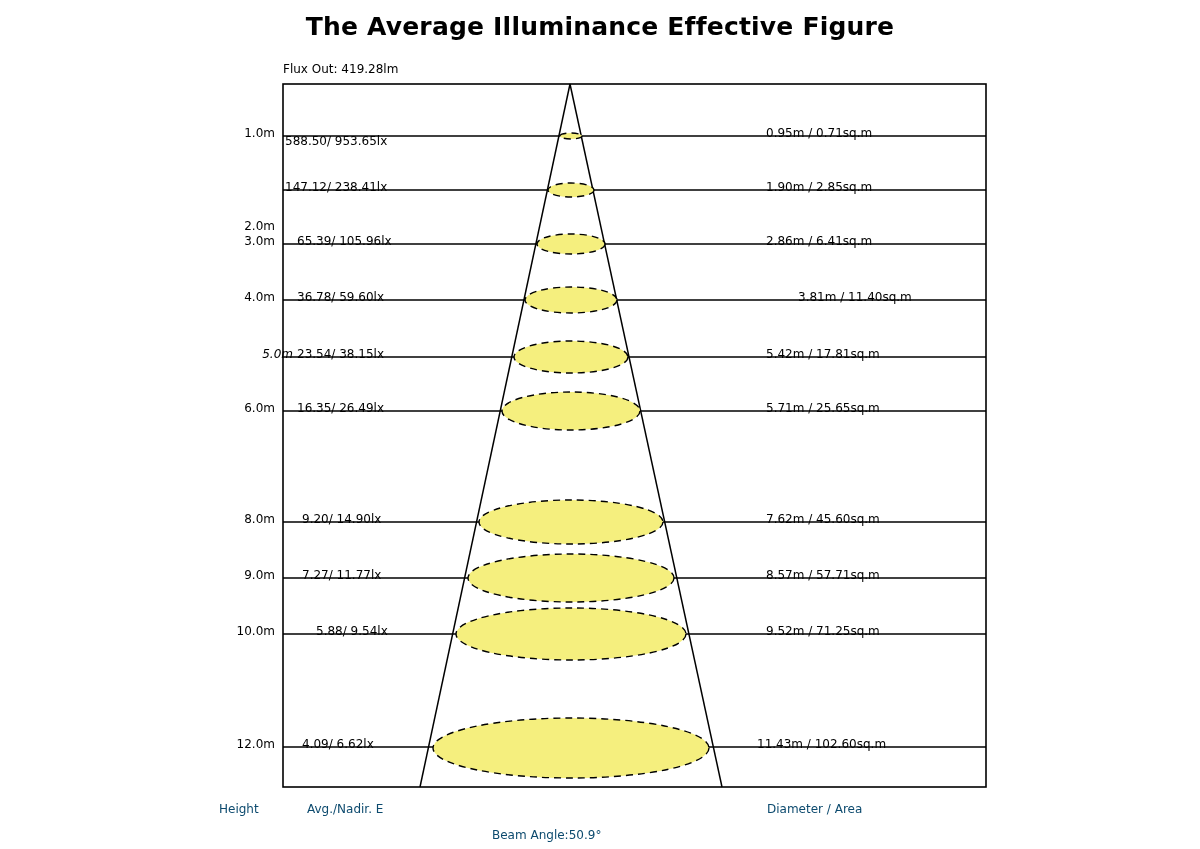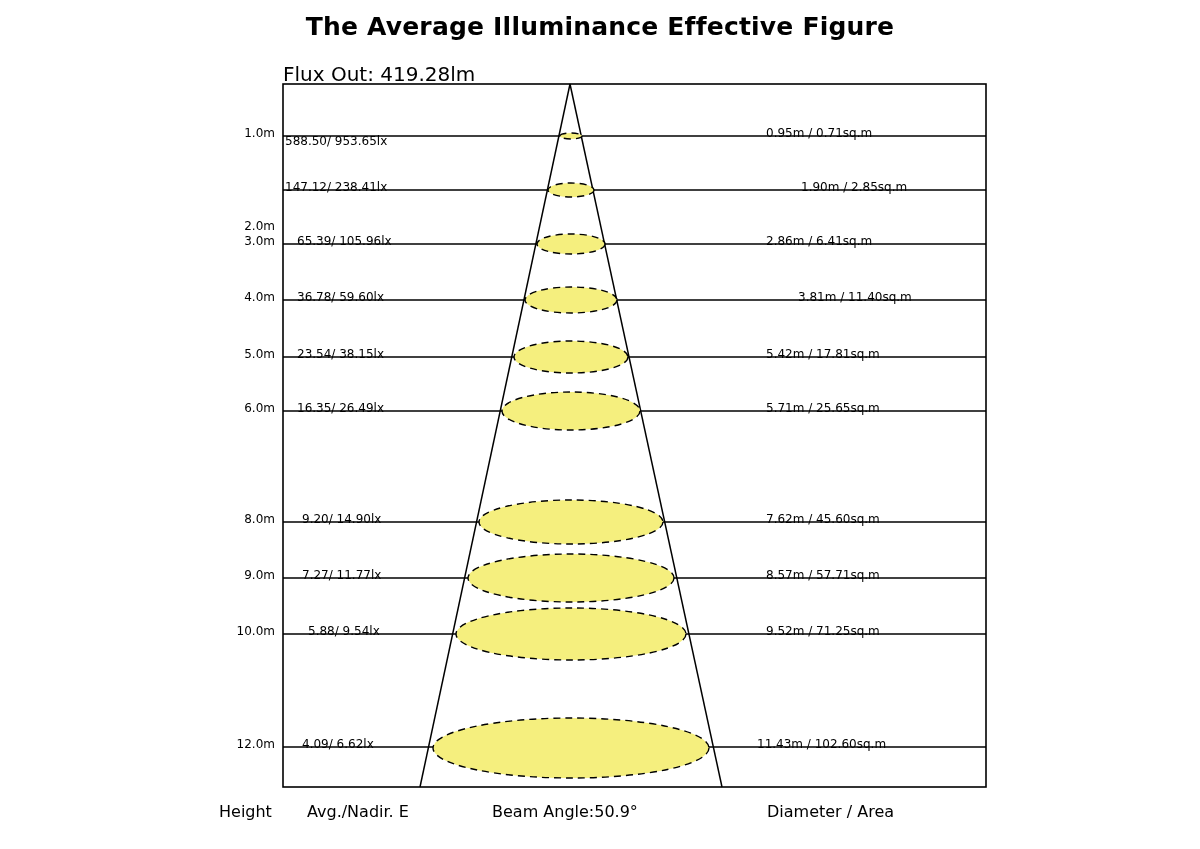--- a/index.html
+++ b/index.html
@@ -30,42 +30,42 @@
     text-align: center;
     font-size: 25px;
     font-weight: bold;
     letter-spacing: 0.2px;
     color: #000000;
   }
   .flux-label {
     position: absolute;
     left: 283px;
     top: 62px;
-    font-size: 20px;
+    font-size: 12px;
     color: #000000;
     white-space: nowrap;
   }
   svg.plot {
     position: absolute;
     left: 0;
     top: 0;
   }
   .lbl {
     position: absolute;
     font-size: 12px;
     color: #000000;
     white-space: nowrap;
   }
   .lbl-height {
     text-align: right;
   }
   .footer-lbl {
     position: absolute;
-    font-size: 16px;
-    color: #000000;
+    font-size: 12px;
+    color: #0c4a6e;
     white-space: nowrap;
   }
 </style>
 </head>
 <body>
 
 <div id="figure">
 
   <div class="title">The Average Illuminance Effective Figure</div>
   <div class="flux-label">Flux Out: 419.28lm</div>
@@ -99,47 +99,47 @@
       <ellipse cx="571" cy="578" rx="103" ry="24"></ellipse>
       <ellipse cx="571" cy="634" rx="115" ry="26"></ellipse>
       <ellipse cx="571" cy="748" rx="138" ry="30"></ellipse>
     </g>
   </svg>
 
   <div class="lbl lbl-height" style="left:150px; top:126px; width:125px;">1.0m</div>
   <div class="lbl lbl-height" style="left:150px; top:180px; width:125px;margin-top:39px;">2.0m</div>
   <div class="lbl lbl-height" style="left:150px; top:234px; width:125px;">3.0m</div>
   <div class="lbl lbl-height" style="left:150px; top:290px; width:125px;">4.0m</div>
-  <div class="lbl lbl-height" style="left:150px; top:347px; width:125px;">5.0m</div>
+  <div class="lbl lbl-height" style="left:168px; top:347px; width:125px;font-style:italic;">5.0m</div>
   <div class="lbl lbl-height" style="left:150px; top:401px; width:125px;">6.0m</div>
   <div class="lbl lbl-height" style="left:150px; top:512px; width:125px;text-align:right;">8.0m</div>
   <div class="lbl lbl-height" style="left:150px; top:568px; width:125px;">9.0m</div>
   <div class="lbl lbl-height" style="left:150px; top:624px; width:125px;">10.0m</div>
   <div class="lbl lbl-height" style="left:150px; top:737px; width:125px;">12.0m</div>
 
   <div class="lbl" style="left:285px; top:134px;">588.50/ 953.65lx</div>
   <div class="lbl" style="left:285px; top:180px;">147.12/ 238.41lx</div>
   <div class="lbl" style="left:297px; top:234px;">65.39/ 105.96lx</div>
   <div class="lbl" style="left:297px; top:290px;">36.78/ 59.60lx</div>
   <div class="lbl" style="left:297px; top:347px;">23.54/ 38.15lx</div>
   <div class="lbl" style="left:297px; top:401px;">16.35/ 26.49lx</div>
   <div class="lbl" style="left:302px; top:512px;">9.20/ 14.90lx</div>
   <div class="lbl" style="left:302px; top:568px;">7.27/ 11.77lx</div>
-  <div class="lbl" style="left:308px; top:624px;">5.88/ 9.54lx</div>
+  <div class="lbl" style="left:316px; top:624px;">5.88/ 9.54lx</div>
   <div class="lbl" style="left:302px; top:737px;">4.09/ 6.62lx</div>
 
   <div class="lbl" style="left:766px; top:126px;">0.95m / 0.71sq.m</div>
-  <div class="lbl" style="left:766px; top:180px;margin-left:35px;">1.90m / 2.85sq.m</div>
+  <div class="lbl" style="left:766px; top:180px;">1.90m / 2.85sq.m</div>
   <div class="lbl" style="left:766px; top:234px;">2.86m / 6.41sq.m</div>
   <div class="lbl" style="left:766px; top:290px;margin-left:32px;">3.81m / 11.40sq.m</div>
   <div class="lbl" style="left:766px; top:347px;">5.42m / 17.81sq.m</div>
   <div class="lbl" style="left:766px; top:401px;">5.71m / 25.65sq.m</div>
   <div class="lbl" style="left:766px; top:512px;">7.62m / 45.60sq.m</div>
   <div class="lbl" style="left:766px; top:568px;">8.57m / 57.71sq.m</div>
   <div class="lbl" style="left:766px; top:624px;">9.52m / 71.25sq.m</div>
   <div class="lbl" style="left:757px; top:737px;">11.43m / 102.60sq.m</div>
 
   <div class="footer-lbl" style="left:219px; top:802px;">Height</div>
   <div class="footer-lbl" style="left:307px; top:802px;">Avg./Nadir. E</div>
-  <div class="footer-lbl" style="left:492px; top:802px;">Beam Angle:50.9°</div>
+  <div class="footer-lbl" style="left:492px; top:828px;">Beam Angle:50.9°</div>
   <div class="footer-lbl" style="left:767px; top:802px;">Diameter / Area</div>
 
 </div>
 
 </body></html>

